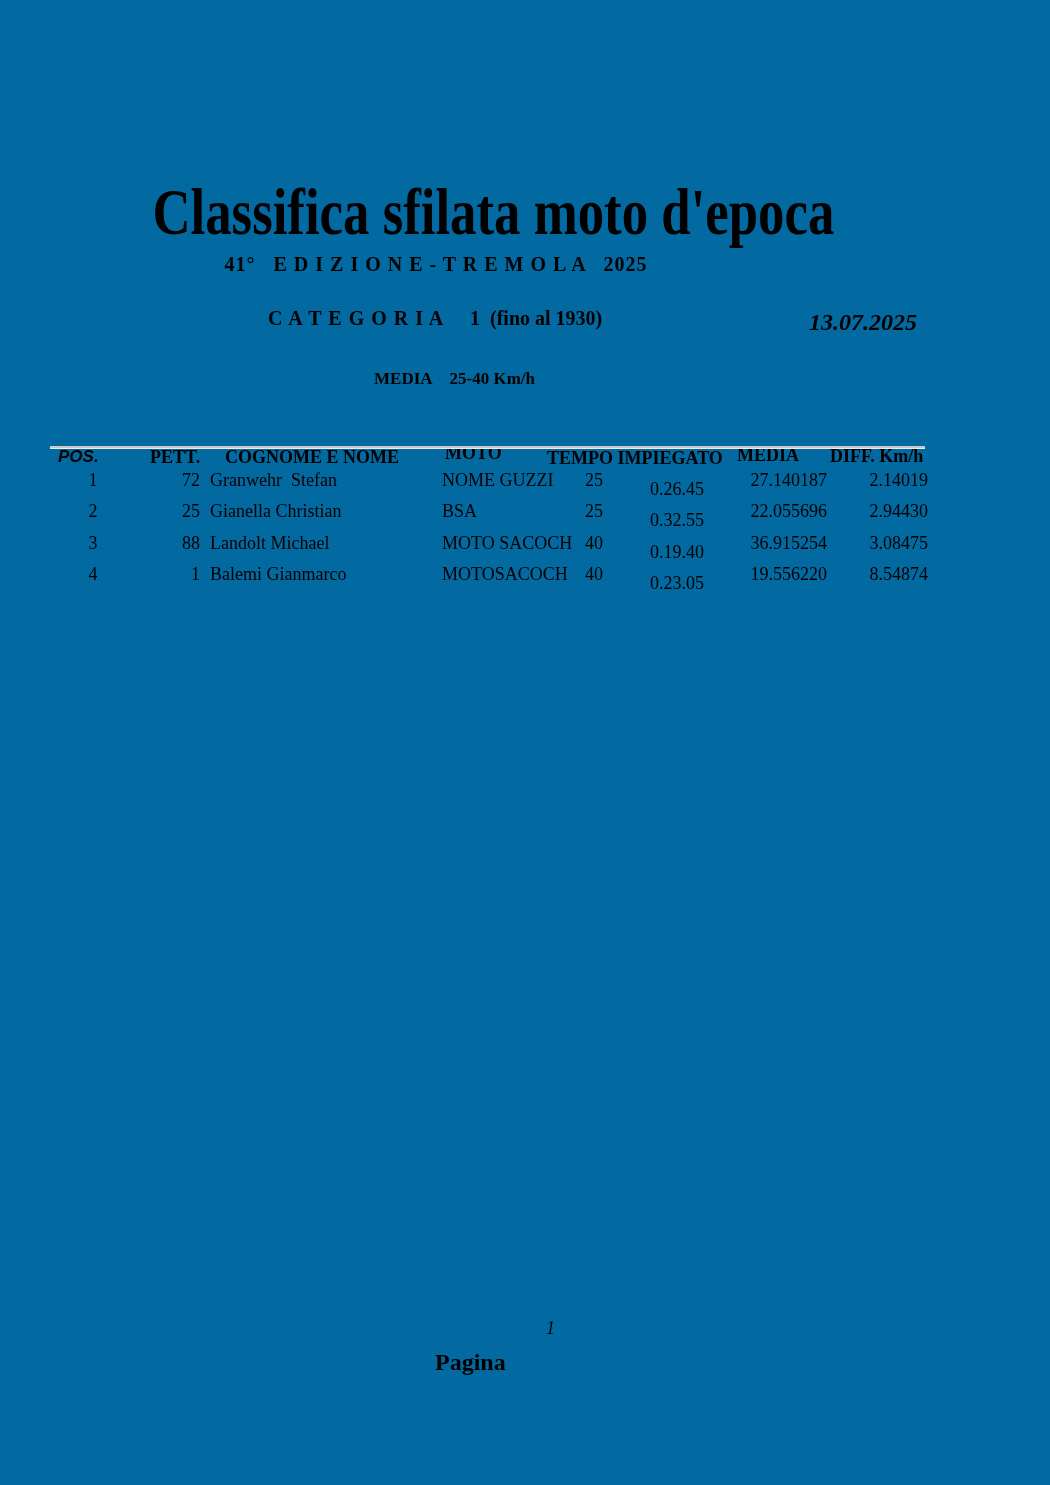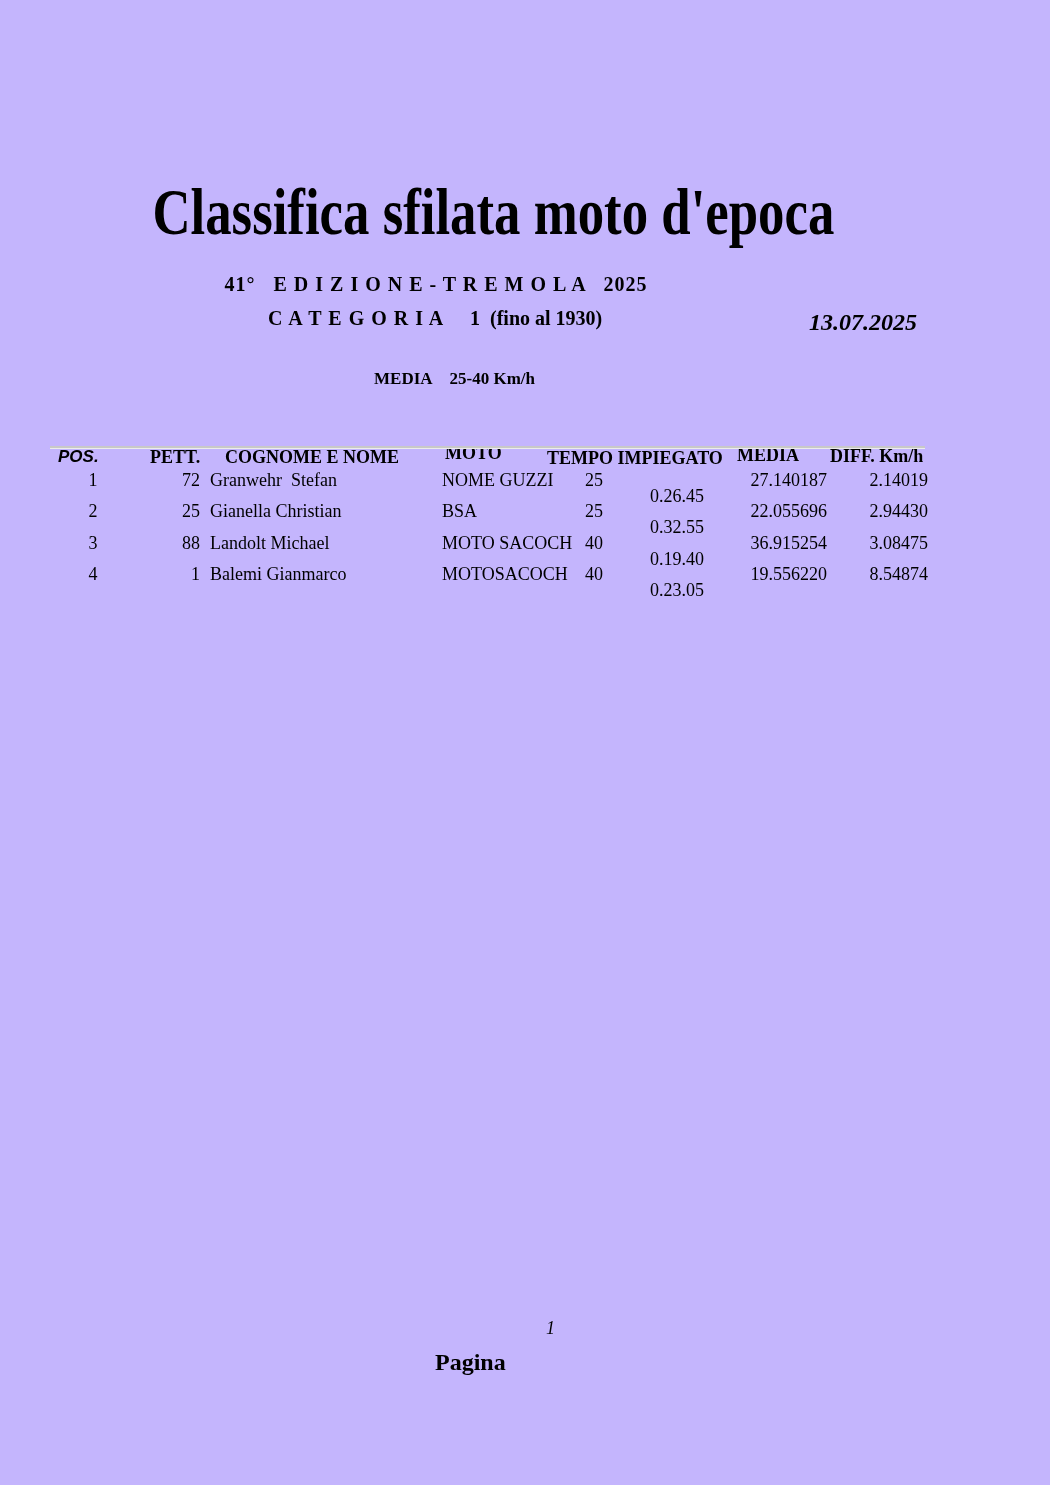--- a/index.html
+++ b/index.html
@@ -1,34 +1,34 @@
 <!DOCTYPE html>
 <html><head>
 <meta charset="utf-8">
 <style>
   html,body{margin:0;padding:0;background:#e8e8e8;}
   .page{
     position:relative;
     width:1050px;height:1485px;
-    background:#c4b5fd;
+    background:#0369a1;
     color:#000000;
     overflow:hidden;
     font-family:"Liberation Serif",serif;
   }
   .abs{position:absolute;white-space:pre;line-height:1;text-align:right;}
 
   .title{
     left:70px;top:179px;width:824px;
     font-size:66px;font-weight:bold;
     text-align:center;
     transform:scaleX(0.80);
     transform-origin:50% 50%;
   }
   .edition{
-    left:0;top:274px;width:872px;
+    left:0;top:254px;width:872px;
     font-size:20px;font-weight:bold;
     text-align:center;letter-spacing:1px;
   }
   .cat-label{left:268px;top:308px;font-size:20px;font-weight:bold;letter-spacing:1px;}
   .cat-value{left:470px;top:308px;font-size:20px;font-weight:bold;}
   .date{left:809px;top:310px;font-size:24px;font-weight:bold;font-style:italic;}
   .media-line{left:357px;top:353px;font-size:17px;font-weight:bold;}
   .media-line .media-val{margin-left:17px;}
 
   .th{font-size:18px;font-weight:bold;margin-top:28px;}
@@ -45,21 +45,21 @@
     background:#c8c8c8;border-bottom:1px solid #ececec;
   }
 
   .trow{position:absolute;left:0;width:1050px;height:31px;}
   .cell{position:absolute;top:0;font-size:18px;white-space:pre;line-height:1;}
   .col-pos{left:63px;width:60px;text-align:center;}
   .col-pett{left:128px;width:72px;text-align:right;}
   .col-nome{left:210px;}
   .col-moto{left:442px;}
   .col-vel{left:585px;}
-  .col-tempo{left:635px;width:84px;text-align:center;top:16px;}
+  .col-tempo{left:635px;width:84px;text-align:center;top:9px;}
   .col-media{left:722px;width:105px;text-align:right;}
   .col-diff{left:832px;width:96px;text-align:right;}
 
   .footer-label{left:435px;top:1350px;font-size:24px;font-weight:bold;}
   .footer-num{left:546px;top:1319px;font-size:18px;font-style:italic;}
 </style>
 </head>
 <body>
 
 <div class="page">

